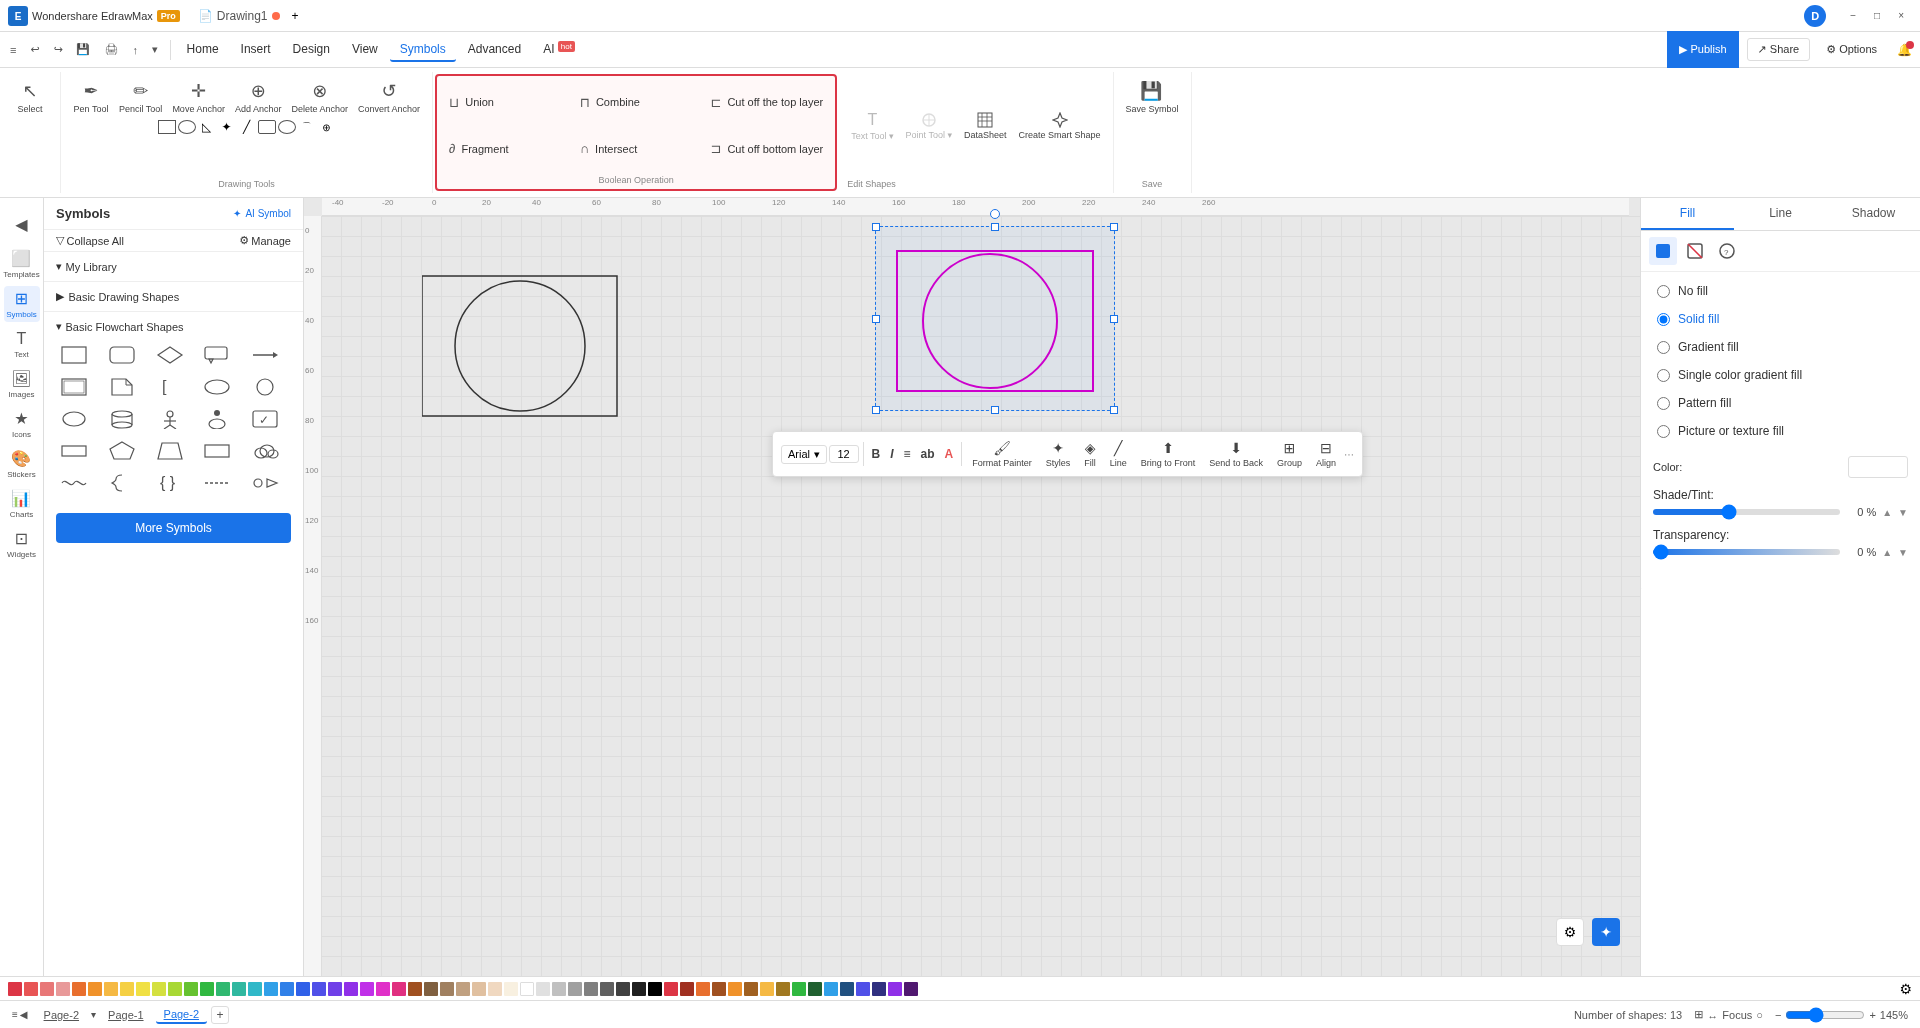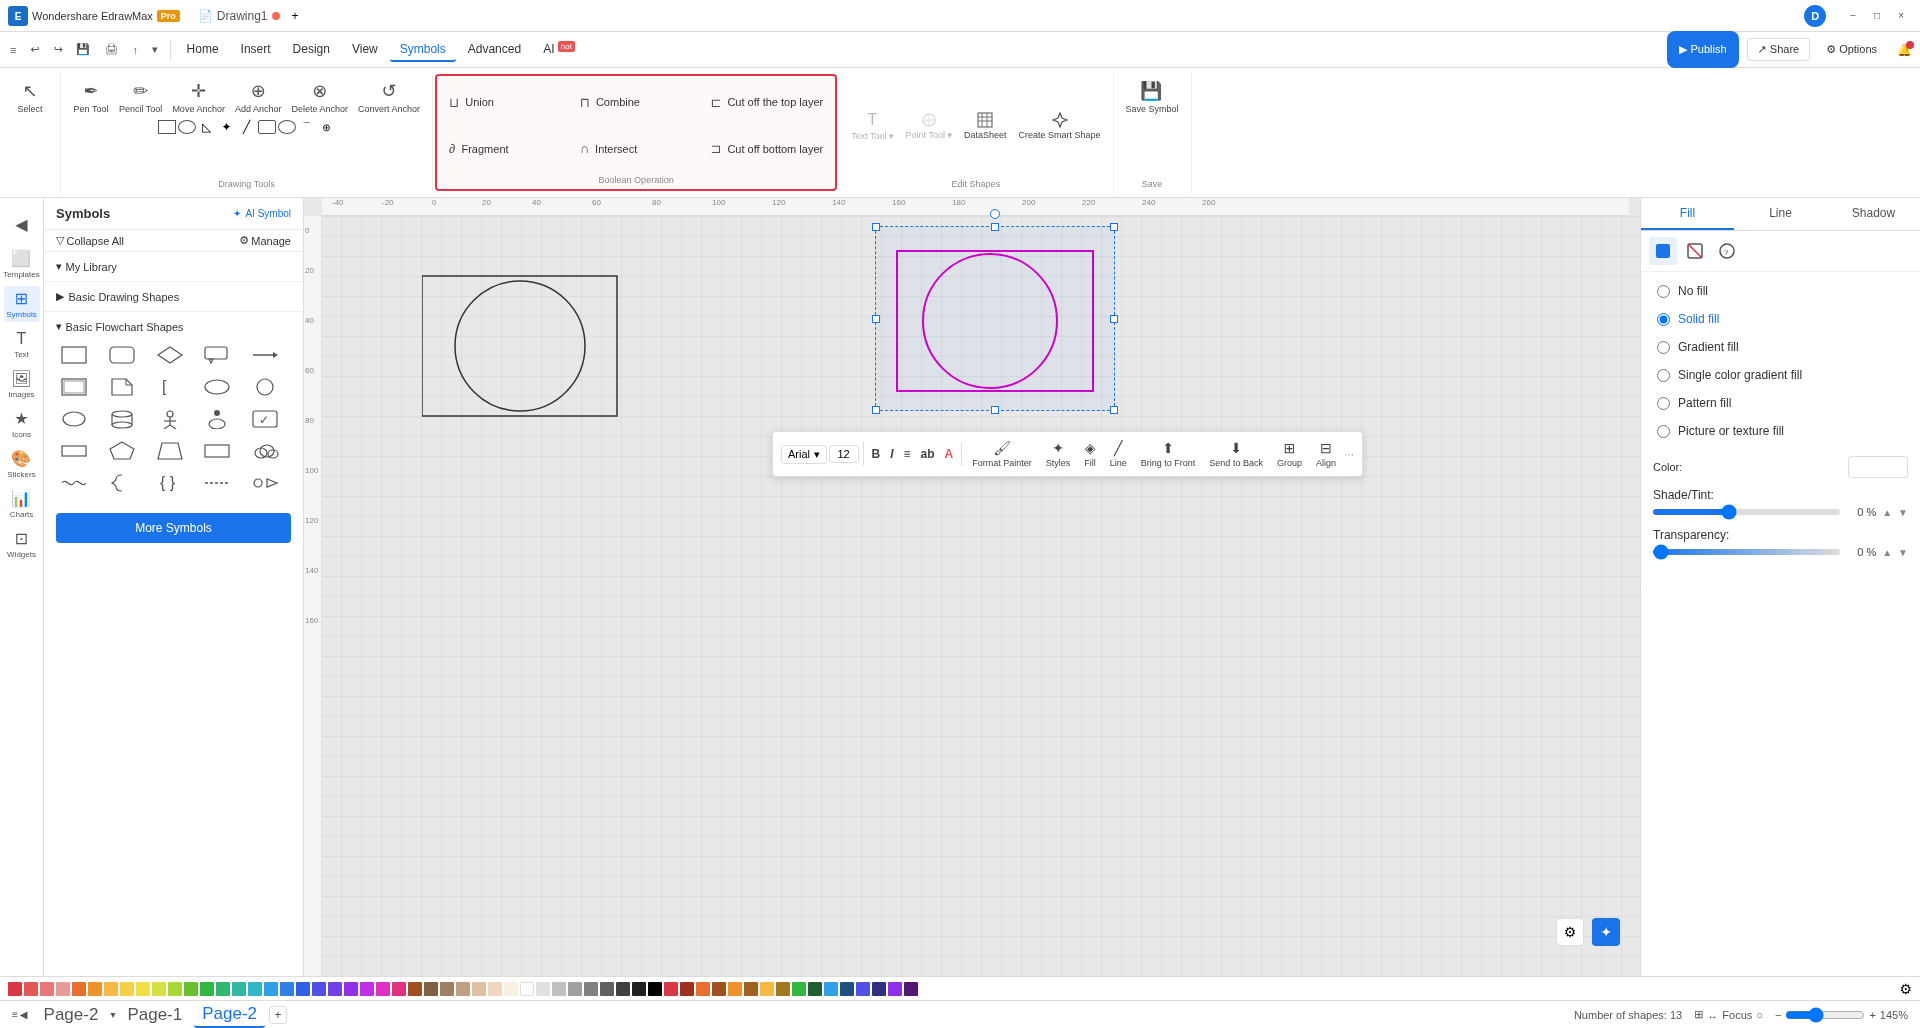--- a/index.html
+++ b/index.html
@@ -40,21 +40,21 @@
       padding: 0 4px;
       gap: 2px;
     }
     .menu-left { display: flex; align-items: center; gap: 2px; }
     .menu-btn { padding: 4px 6px; cursor: pointer; color: #555; font-size: 11px; border-radius: 3px; }
     .menu-separator { width: 1px; height: 20px; background: #ddd; margin: 0 4px; }
     .menu-items { display: flex; gap: 2px; }
     .menu-item { padding: 4px 10px; cursor: pointer; font-size: 12px; color: #333; border-radius: 3px; }
     .menu-item.active { color: #1a73e8; border-bottom: 2px solid #1a73e8; }
     .menu-right { margin-left: auto; display: flex; align-items: center; gap: 8px; }
-    .publish-btn { background: #1a73e8; color: #fff; border: none; padding: 12px 12px; border-radius: 8px; cursor: pointer; font-size: 11px; }
+    .publish-btn { background: #1a73e8; color: #fff; border: none; padding: 12px 12px; border-radius: 0; cursor: pointer; font-size: 11px; }
     .share-btn { border: 1px solid #ddd; padding: 4px 10px; border-radius: 3px; cursor: pointer; font-size: 11px; color: #333; background: #fff; }
     .options-btn { padding: 4px 8px; cursor: pointer; font-size: 11px; color: #333; }
     .notification-btn { position: relative; padding: 4px; cursor: pointer; }
     .notif-dot { width: 8px; height: 8px; background: #dc3545; border-radius: 50%; position: absolute; top: 2px; right: 2px; }
 
     
     .toolbar {
       height: 130px;
       background: #fff;
       border-bottom: 1px solid #ddd;
@@ -68,21 +68,20 @@
       align-items: center;
       padding: 4px 8px;
       border-right: 1px solid #eee;
       min-width: 60px;
     }
     .toolbar-group-label {
       font-size: 9px;
       color: #888;
       margin-top: auto;
       padding-top: 4px;
-      text-align: center;
     }
     .toolbar-btn {
       display: flex;
       flex-direction: column;
       align-items: center;
       cursor: pointer;
       padding: 4px;
       border-radius: 3px;
       font-size: 9px;
       color: #444;
@@ -420,21 +419,21 @@
       background: #fff;
       border-top: 1px solid #ddd;
       display: flex;
       align-items: center;
       padding: 0 12px;
       font-size: 11px;
       color: #555;
       gap: 16px;
     }
     .page-tabs { display: flex; align-items: center; gap: 4px; }
-    .page-tab { padding: 2px 8px; font-size: 17px; cursor: pointer; color: #555; border-radius: 3px; }
+    .page-tab { padding: 2px 8px; font-size: 11px; cursor: pointer; color: #555; border-radius: 3px; text-decoration: underline; }
     .page-tab.active { color: #1a73e8; border-bottom: 2px solid #1a73e8; }
     .add-page-btn { width: 18px; height: 18px; display: flex; align-items: center; justify-content: center; cursor: pointer; color: #555; border: 1px solid #ddd; border-radius: 3px; font-size: 12px; }
     .status-right { margin-left: auto; display: flex; align-items: center; gap: 12px; }
     .zoom-control { display: flex; align-items: center; gap: 4px; }
     .zoom-btn { cursor: pointer; color: #555; }
 
     
     .ruler-mark { position: absolute; font-size: 8px; color: #888; white-space: nowrap; }
   </style>
 </head>

